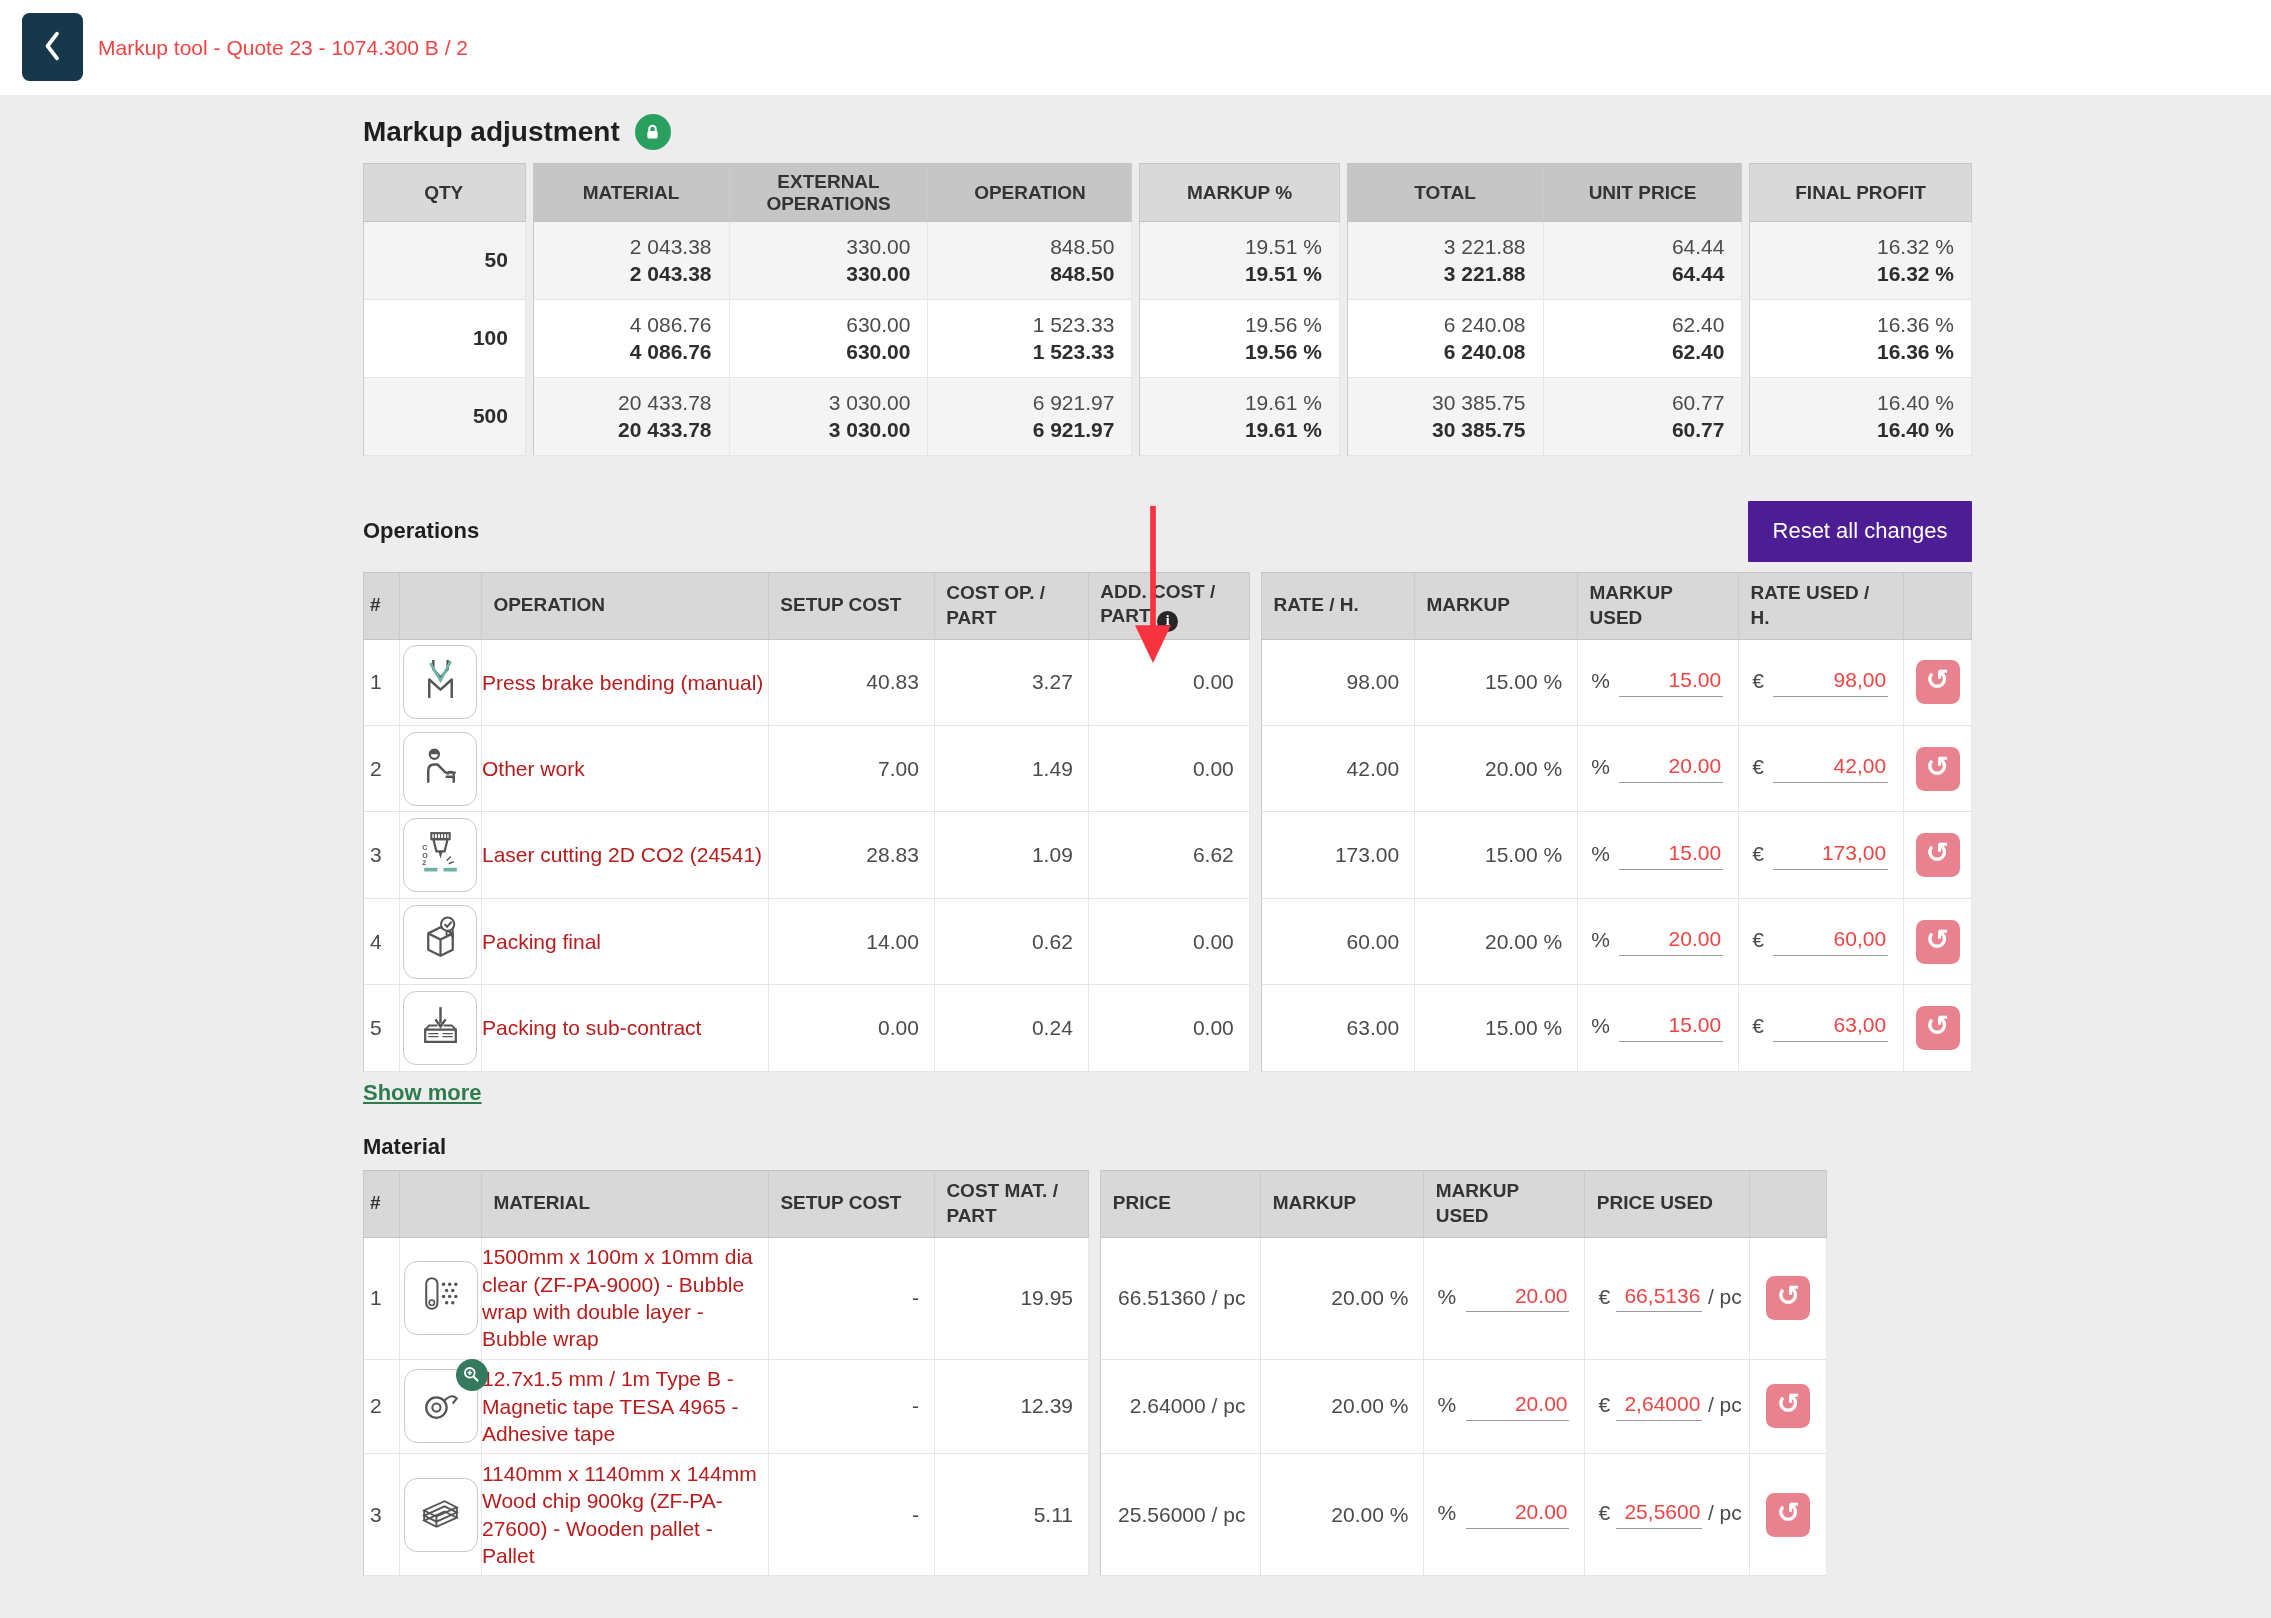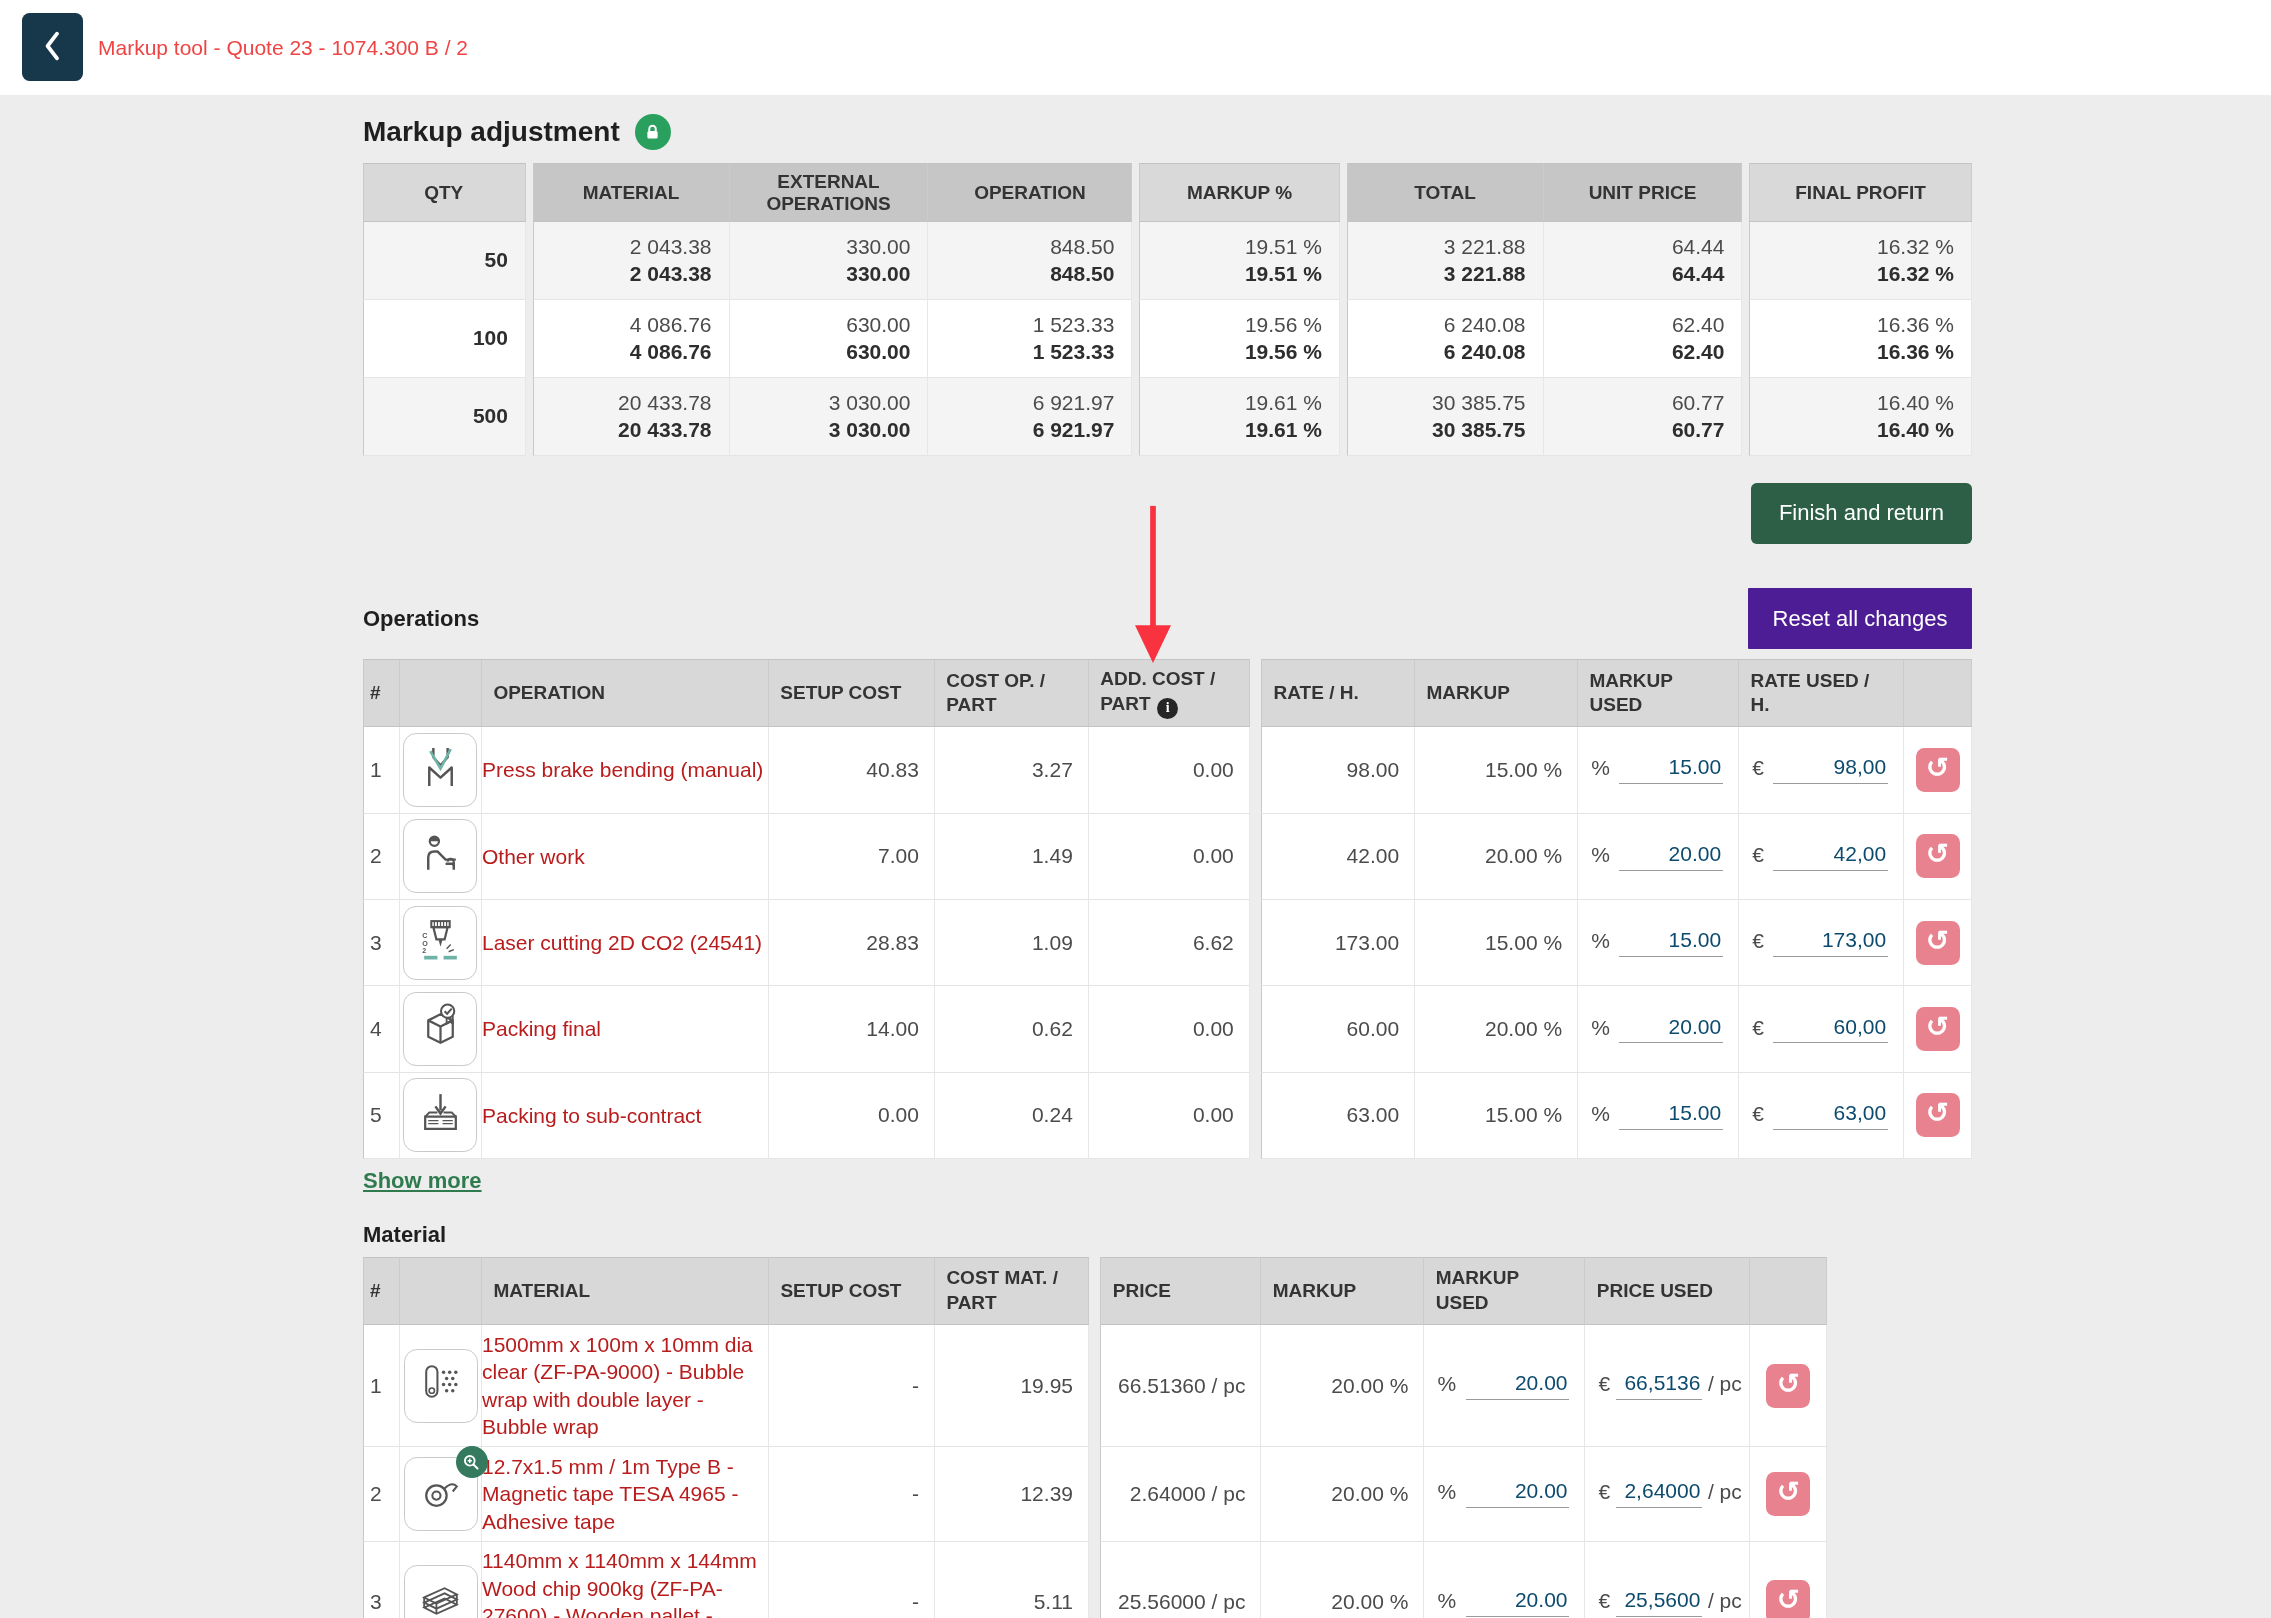--- a/index.html
+++ b/index.html
@@ -70,21 +70,21 @@
     background:#35795f; display:flex; align-items:center; justify-content:center; }
   .info-ic { display:inline-flex; width:21px; height:21px; border-radius:50%; background:#262626;
     color:#fff; font-size:14px; font-weight:700; align-items:center; justify-content:center;
     margin-left:6.6px; vertical-align:-2.8px; font-family:"Liberation Serif", serif; }
   .hwrap { display:block; }
 
   .inp-cell { padding:0 15px 0 13.2px !important; }
   .inp-wrap { display:flex; align-items:flex-end; width:100%; gap:9.5px; }
   .unit { font-size:21px; color:#4b4b4b; padding-bottom:3.8px; }
   .uinput { flex:1 1 auto; min-width:19px; border:none; border-bottom:0.9px solid #9a9a9a; background:transparent;
-    text-align:right; font-size:21px; color:#0c4a6e; font-family:inherit; padding:0 1.9px 3.8px 0; outline:none; width:38px; }
+    text-align:right; font-size:21px; color:#ef4444; font-family:inherit; padding:0 1.9px 3.8px 0; outline:none; width:38px; }
   .sfx { font-size:21px; color:#4b4b4b; padding-bottom:3.8px; white-space:nowrap; }
 
   .undo-cell { justify-content:center; }
   .undo-btn { width:44px; height:44px; border:none; border-radius:8.5px; background:#e8828f; color:#fff;
     cursor:pointer; display:flex; align-items:center; justify-content:center; }
   .undo-glyph { font-family:"DejaVu Sans", sans-serif; font-size:28px; font-weight:700; line-height:1;
     transform:translateY(-1.9px); }
 
   .show-more { display:inline-block; margin-top:8.5px; font-size:22px; font-weight:700;
     color:#2f7b4e; text-decoration:underline; cursor:pointer; }
@@ -224,23 +224,20 @@
           <span>60.77</span>
           <span class="v2">60.77</span>
         </div>
       <div class="td w-f gsep">
           <span>16.40 %</span>
           <span class="v2">16.40 %</span>
         </div>
     </div>
   </div>
 
-  <div class="btn-row">
-    <button class="finish-btn">Finish and return</button>
-  </div>
 
   
   <div class="ops-head">
     <div class="h1-big">Operations</div>
     <button class="reset-all-btn">Reset all changes</button>
   </div>
 
   <div class="grid">
     <div class="tr">
       <div class="th w1">#</div>

